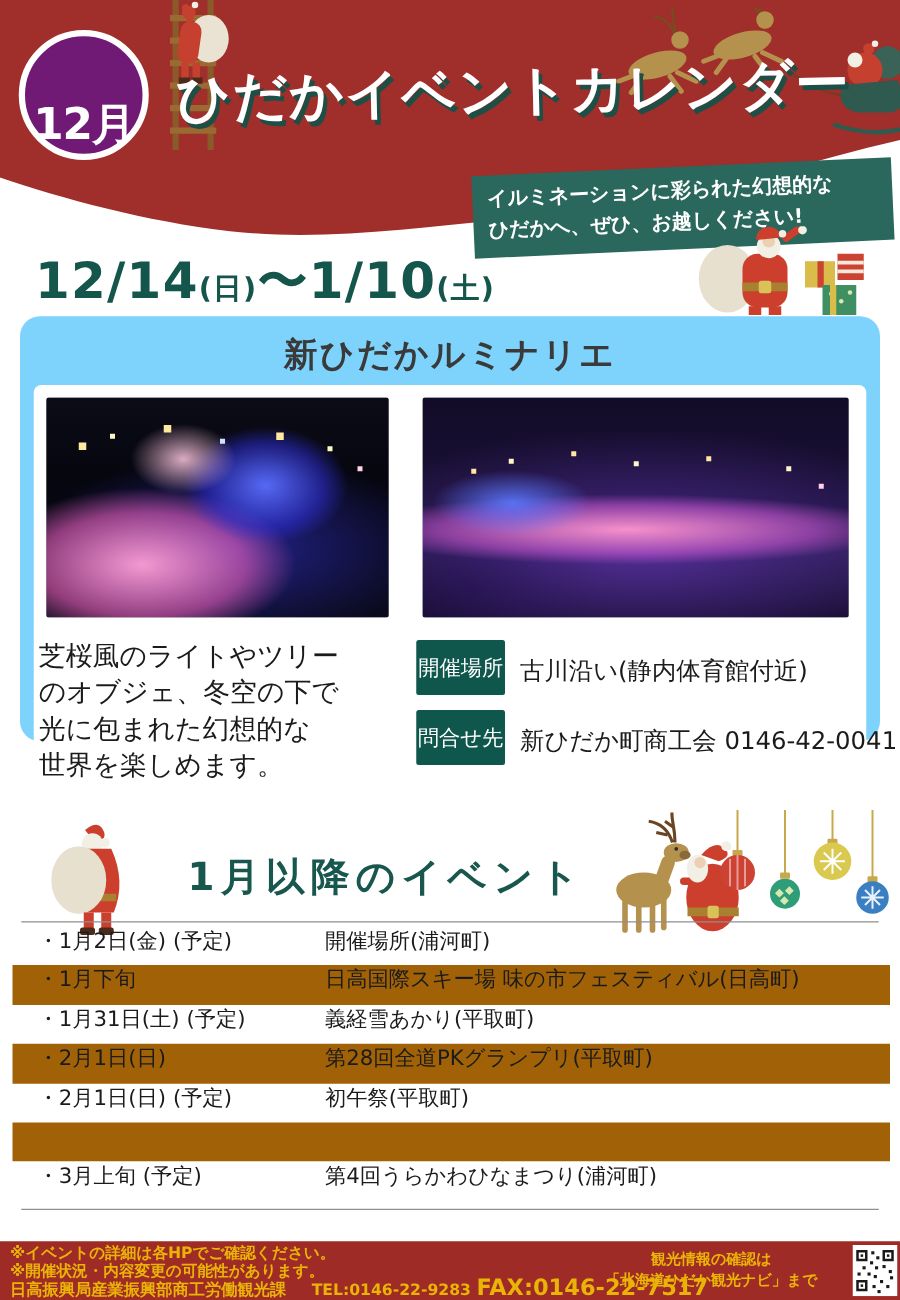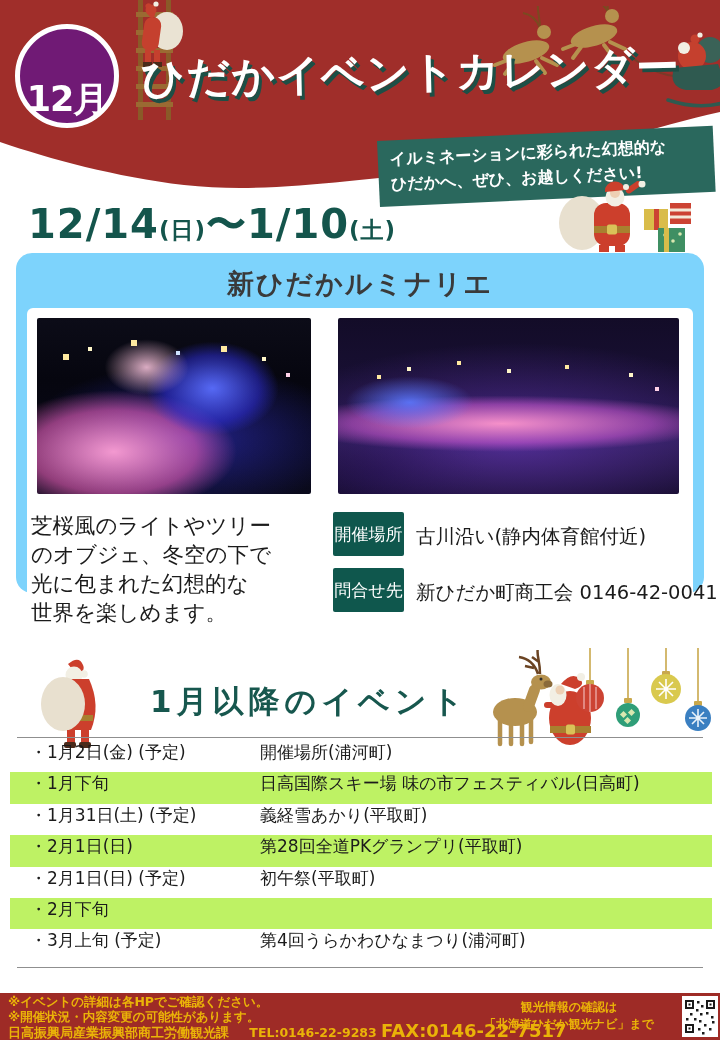--- a/index.html
+++ b/index.html
@@ -64,21 +64,21 @@
   .upcoming-title{position:absolute;left:150px;top:681px;font-size:31px;font-weight:bold;color:#17574E;
                   letter-spacing:5px;white-space:nowrap;}
   .ill-reindeer-santa{position:absolute;left:478px;top:650px;}
   .ill-ornaments{position:absolute;left:574px;top:648px;}
   .divider{position:absolute;left:17px;width:686px;border-top:1.5px solid #8f8f8f;}
   .divider.top{top:737px;}
   .divider.bottom{top:967px;}
   .event-list{position:absolute;left:10px;top:741px;width:702px;}
   .event-row{display:flex;height:31.4px;font-size:17px;color:#1b1b1b;
              padding-left:20px;box-sizing:border-box;}
-  .event-row.alt{background:#bef264;}
+  .event-row.alt{background:#a16207;}
   .ev-date{width:230px;flex:none;white-space:nowrap;}
   .ev-name{flex:1;white-space:nowrap;}
 
   
   .footer{position:absolute;left:0;top:993px;width:720px;height:47px;background:#9E2B26;color:#eab308;}
   .f-left{position:absolute;left:8px;top:2px;font-weight:bold;line-height:14.6px;font-size:12.5px;white-space:nowrap;}
   .f-org{font-size:13px;}
   .f-tel{margin-left:16px;font-size:12.5px;}
   .f-fax{font-size:18px;}
   .f-info{position:absolute;left:460px;top:6px;width:218px;text-align:center;font-size:12px;
@@ -301,21 +301,20 @@
       </div>
       <div class="event-row alt">
         <span class="ev-date">・2月1日(日)</span>
         <span class="ev-name">第28回全道PKグランプリ(平取町)</span>
       </div>
       <div class="event-row">
         <span class="ev-date">・2月1日(日) (予定)</span>
         <span class="ev-name">初午祭(平取町)</span>
       </div>
       <div class="event-row alt">
-        <span class="ev-date">・2月下旬</span>
       </div>
       <div class="event-row">
         <span class="ev-date">・3月上旬 (予定)</span>
         <span class="ev-name">第4回うらかわひなまつり(浦河町)</span>
       </div>
     </div>
   <div class="divider bottom"></div>
 
   <div class="footer">
     <div class="f-left">

